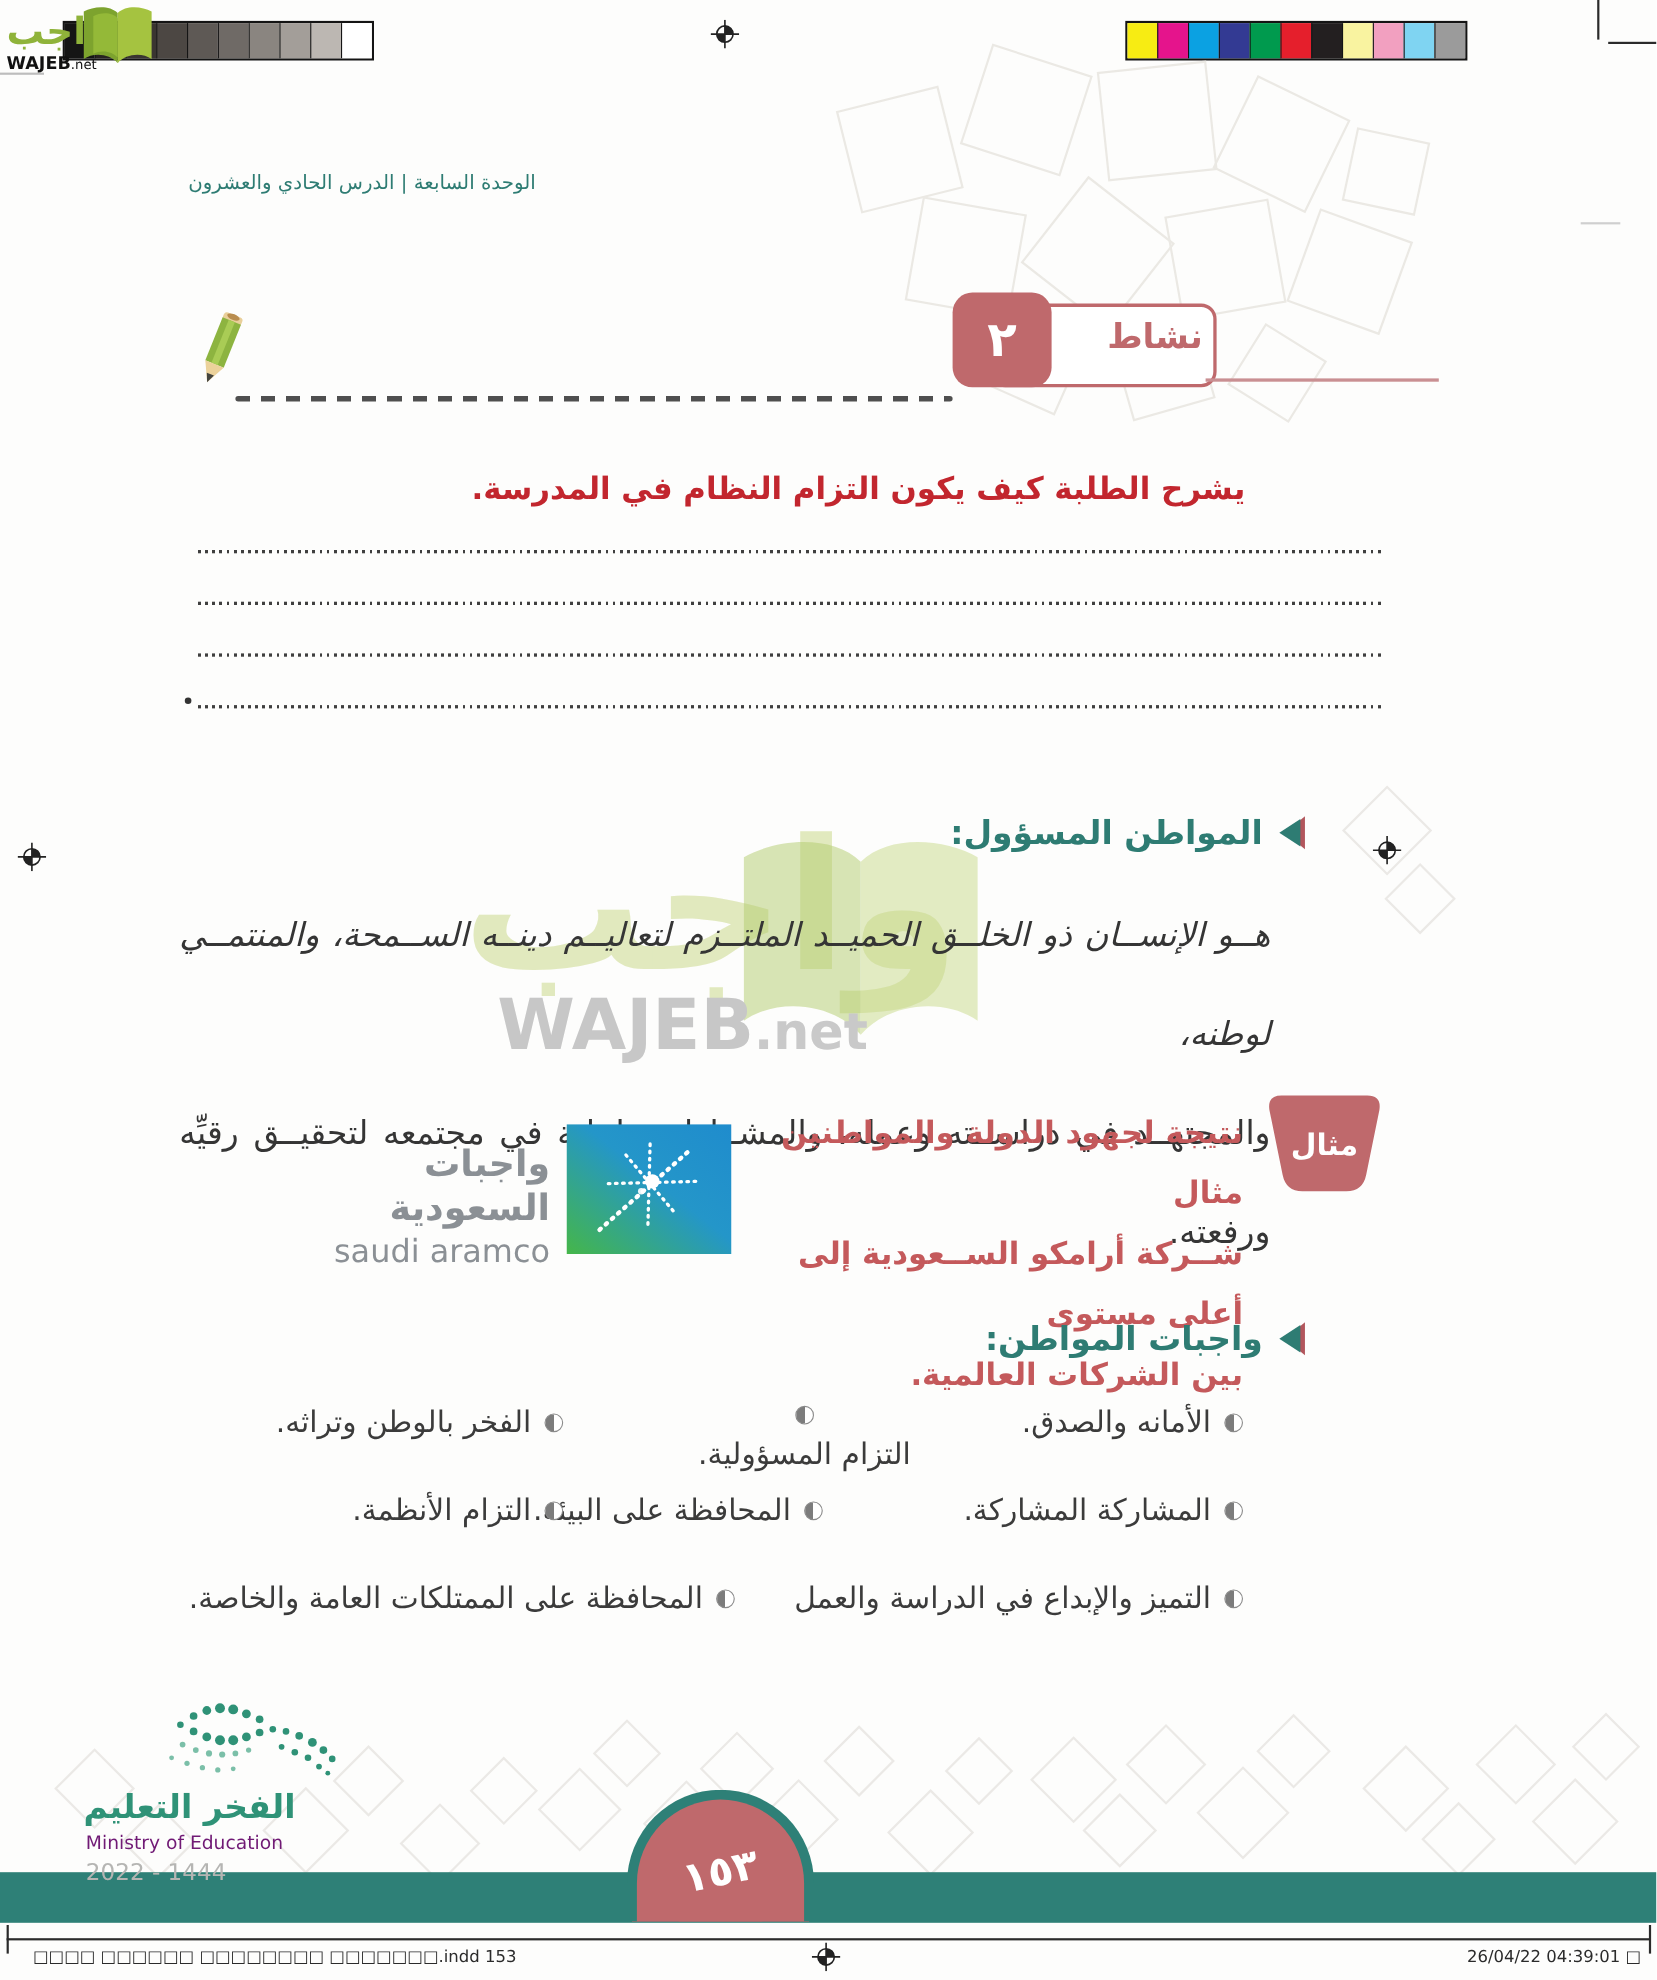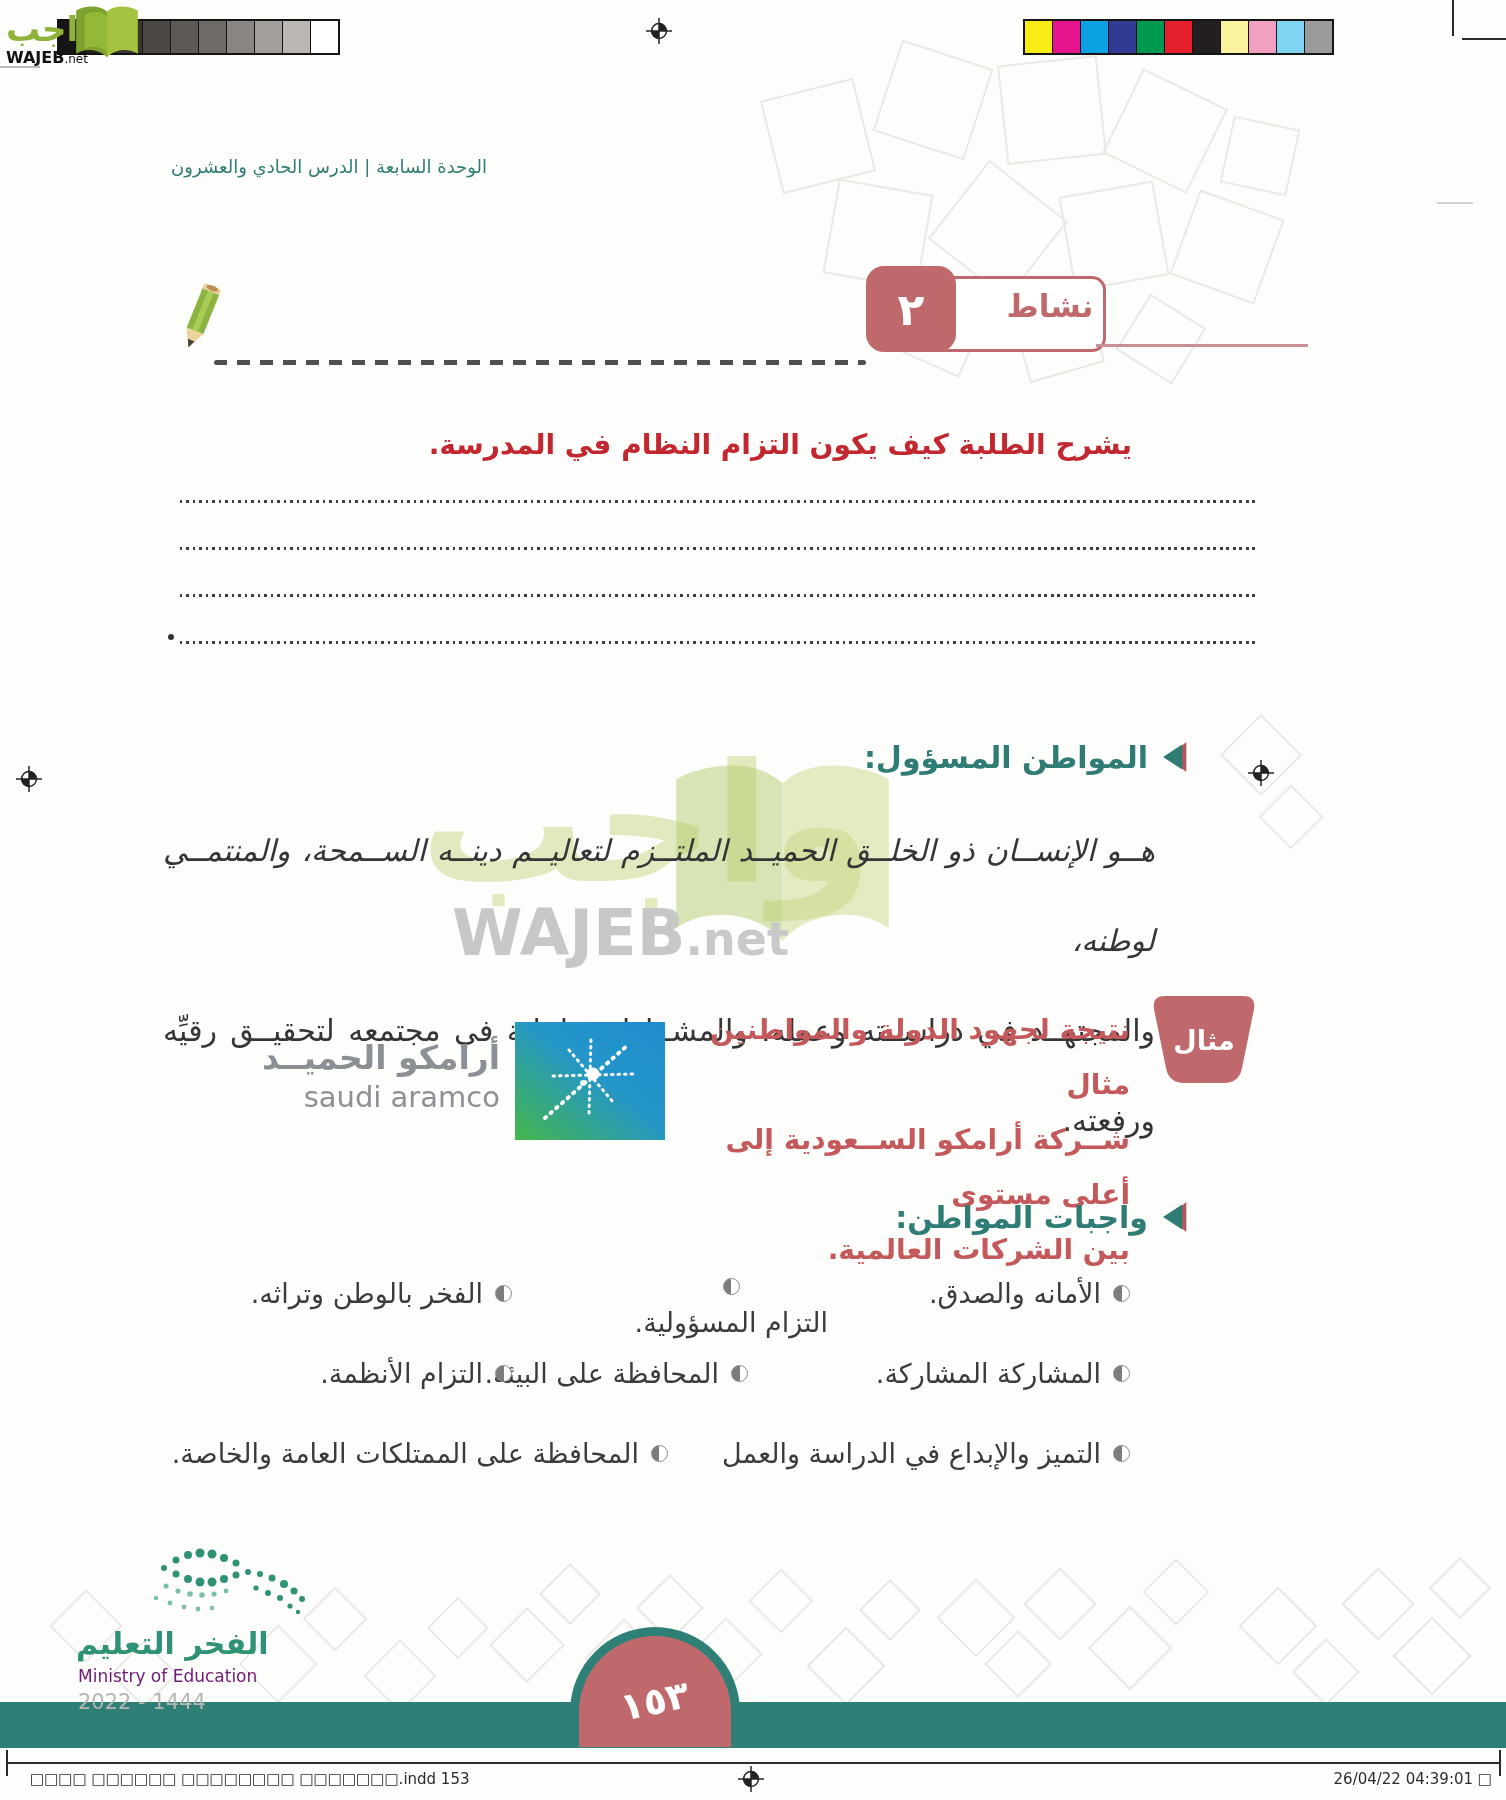--- a/index.html
+++ b/index.html
@@ -193,21 +193,21 @@
     <g stroke="#ffffff" stroke-linecap="round">
       <line x1="30" y1="96" x2="114" y2="22" stroke-width="4" stroke-dasharray="1.5 6"></line>
       <line x1="54" y1="28" x2="98" y2="80" stroke-width="3" stroke-dasharray="1.5 5"></line>
       <line x1="38" y1="54" x2="118" y2="52" stroke-width="3" stroke-dasharray="1.5 5"></line>
       <line x1="76" y1="18" x2="74" y2="92" stroke-width="3" stroke-dasharray="1.5 5"></line>
     </g>
     <circle cx="78" cy="52" r="6.5" fill="#ffffff"></circle>
     <circle cx="68" cy="61" r="3" fill="#ffffff" opacity=".9"></circle>
   </svg>
   <div class="abs z2" style="left:228px;top:1038px;width:272px;text-align:right;">
-    <div class="rtl" style="color:#8b9095;font-weight:bold;font-size:33px;line-height:40px;">أرامكو الحميــد</div>
+    <div class="rtl" style="color:#8b9095;font-weight:bold;font-size:33px;line-height:40px;">واجبات السعودية</div>
     <div style="color:#8b9095;font-weight:500;font-size:29px;line-height:38px;">saudi aramco</div>
   </div>
 
   <div class="abs sect-head z2" style="right:318px;top:1198px;">
     <svg width="30" height="38" viewBox="0 0 36 40">
       <polygon points="34,2 12,20 34,38" fill="#b2565c"></polygon>
       <polygon points="29,5 6,20 29,35" fill="#2E7C73"></polygon>
     </svg>
     <span>واجبات المواطن:</span>
   </div>

